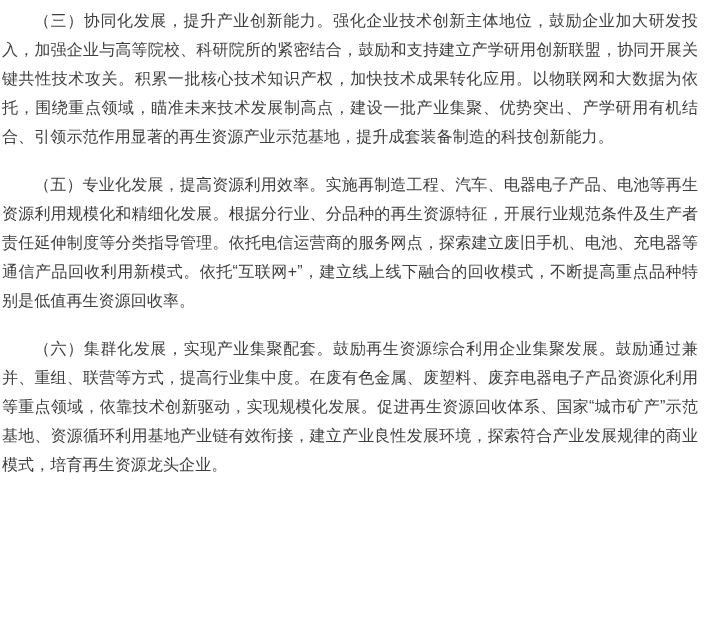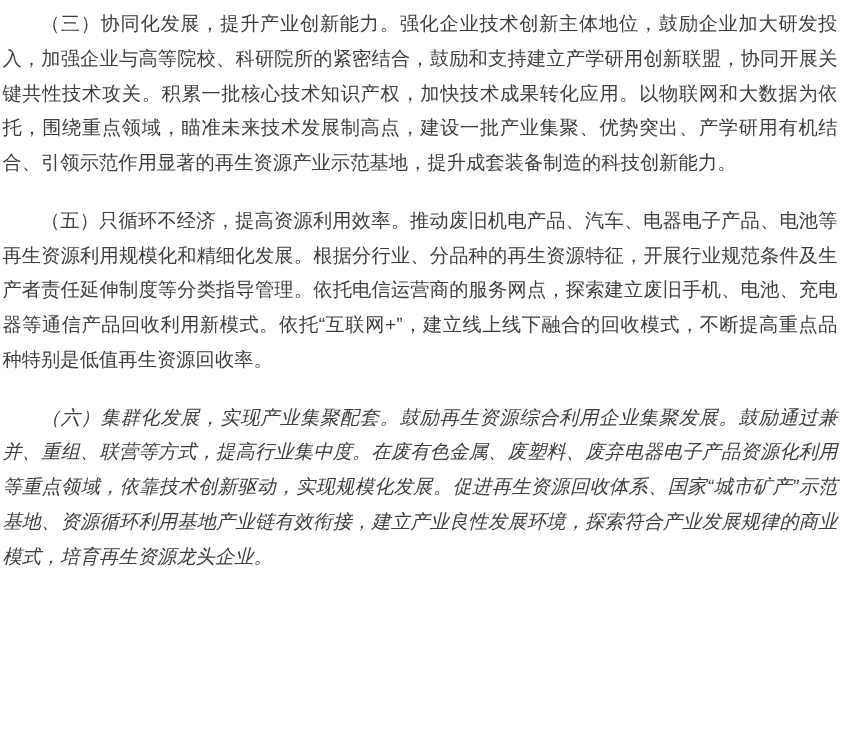--- a/index.html
+++ b/index.html
@@ -25,23 +25,22 @@
     font-size: 16px;
     line-height: 29px;
     color: #3e3e3e;
     text-align: justify;
     text-indent: 2em;
     word-break: break-all;
     letter-spacing: 0.1px;
   }
   .doc p:last-child {
     margin-bottom: 0;
-    font-style: italic;
   }
 </style>
 </head>
 <body>
 
 <div class="doc">
   <p>（三）协同化发展，提升产业创新能力。强化企业技术创新主体地位，鼓励企业加大研发投入，加强企业与高等院校、科研院所的紧密结合，鼓励和支持建立产学研用创新联盟，协同开展关键共性技术攻关。积累一批核心技术知识产权，加快技术成果转化应用。以物联网和大数据为依托，围绕重点领域，瞄准未来技术发展制高点，建设一批产业集聚、优势突出、产学研用有机结合、引领示范作用显著的再生资源产业示范基地，提升成套装备制造的科技创新能力。</p>
-  <p>（五）只循环不经济，提高资源利用效率。推动废旧机电产品、汽车、电器电子产品、电池等再生资源利用规模化和精细化发展。根据分行业、分品种的再生资源特征，开展行业规范条件及生产者责任延伸制度等分类指导管理。依托电信运营商的服务网点，探索建立废旧手机、电池、充电器等通信产品回收利用新模式。依托“互联网+”，建立线上线下融合的回收模式，不断提高重点品种特别是低值再生资源回收率。</p>
+  <p>（五）专业化发展，提高资源利用效率。实施再制造工程、汽车、电器电子产品、电池等再生资源利用规模化和精细化发展。根据分行业、分品种的再生资源特征，开展行业规范条件及生产者责任延伸制度等分类指导管理。依托电信运营商的服务网点，探索建立废旧手机、电池、充电器等通信产品回收利用新模式。依托“互联网+”，建立线上线下融合的回收模式，不断提高重点品种特别是低值再生资源回收率。</p>
   <p>（六）集群化发展，实现产业集聚配套。鼓励再生资源综合利用企业集聚发展。鼓励通过兼并、重组、联营等方式，提高行业集中度。在废有色金属、废塑料、废弃电器电子产品资源化利用等重点领域，依靠技术创新驱动，实现规模化发展。促进再生资源回收体系、国家“城市矿产”示范基地、资源循环利用基地产业链有效衔接，建立产业良性发展环境，探索符合产业发展规律的商业模式，培育再生资源龙头企业。</p>
 </div>
 
 </body></html>

